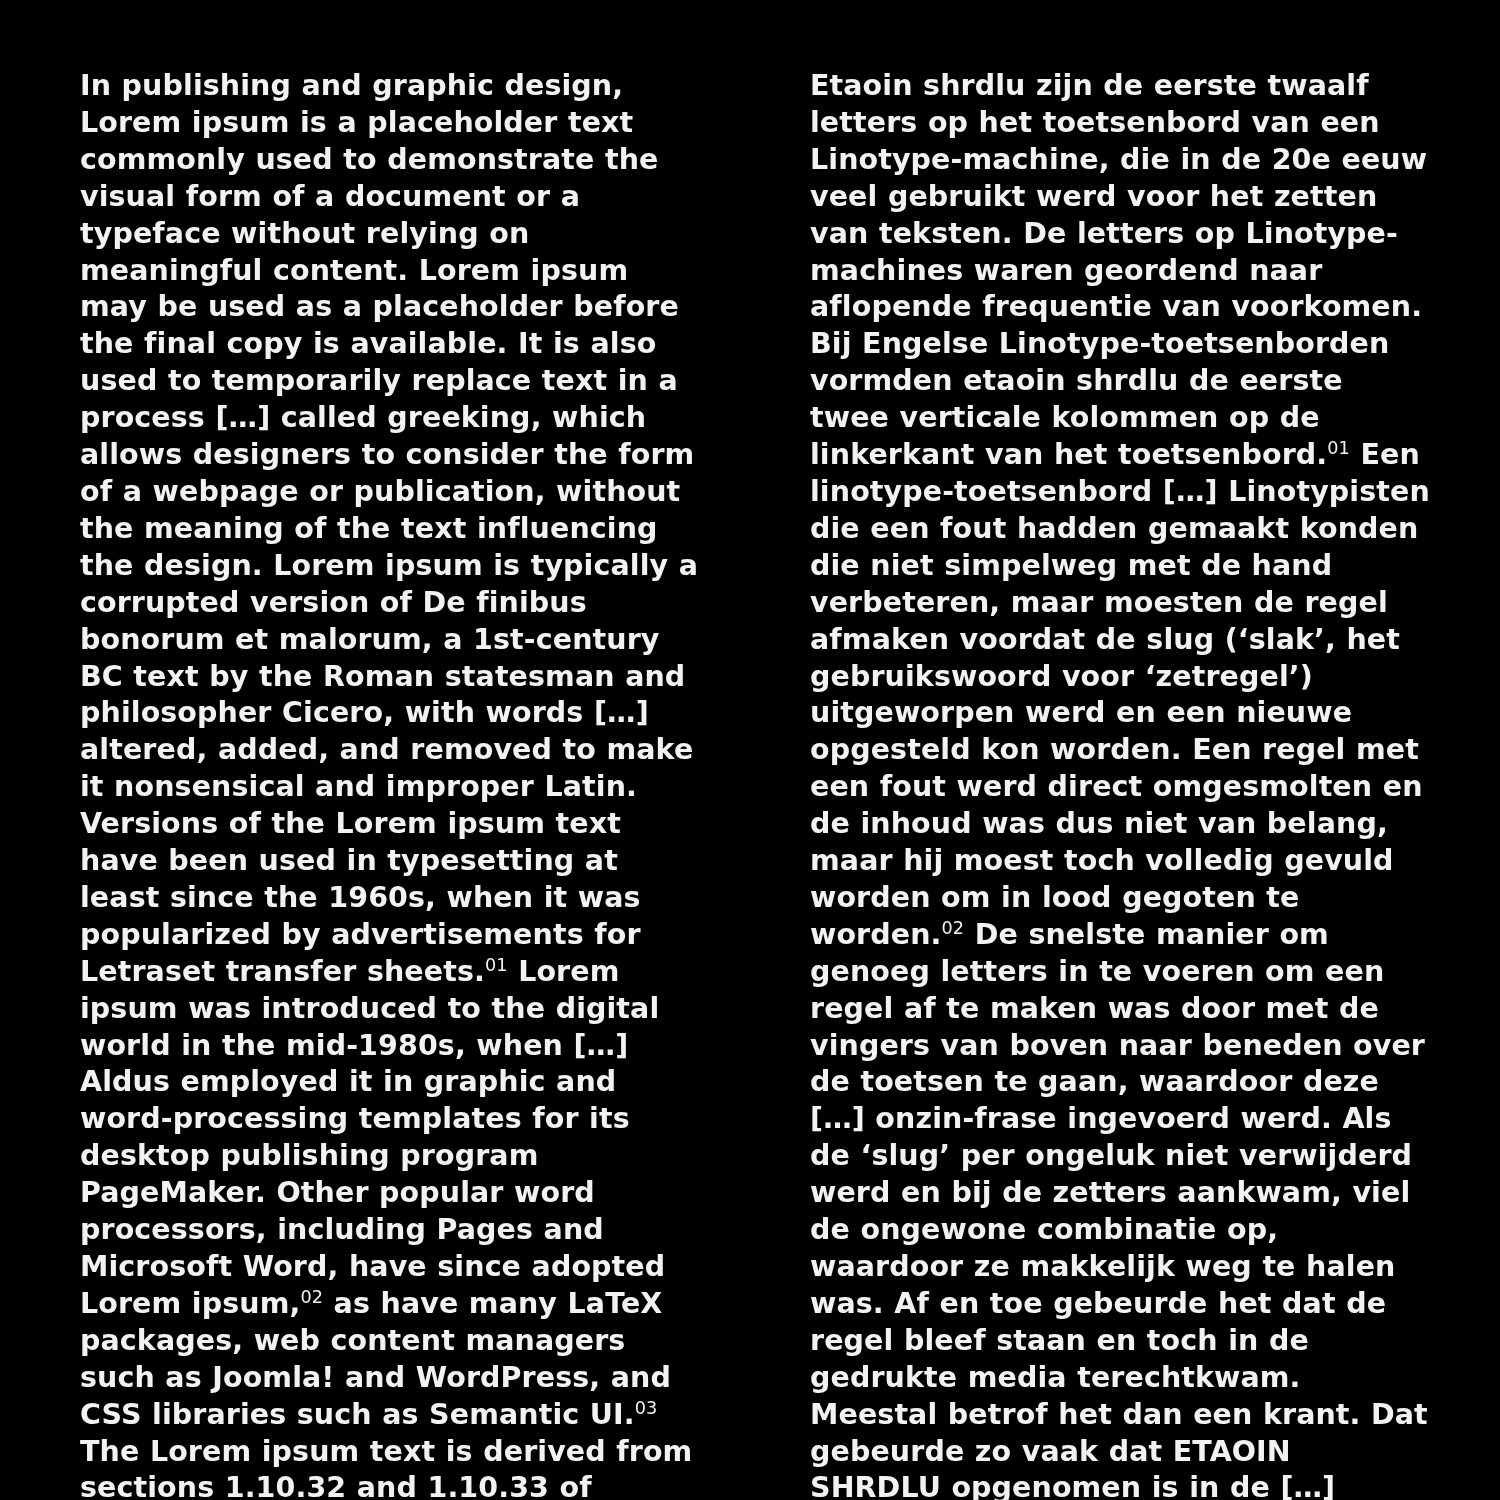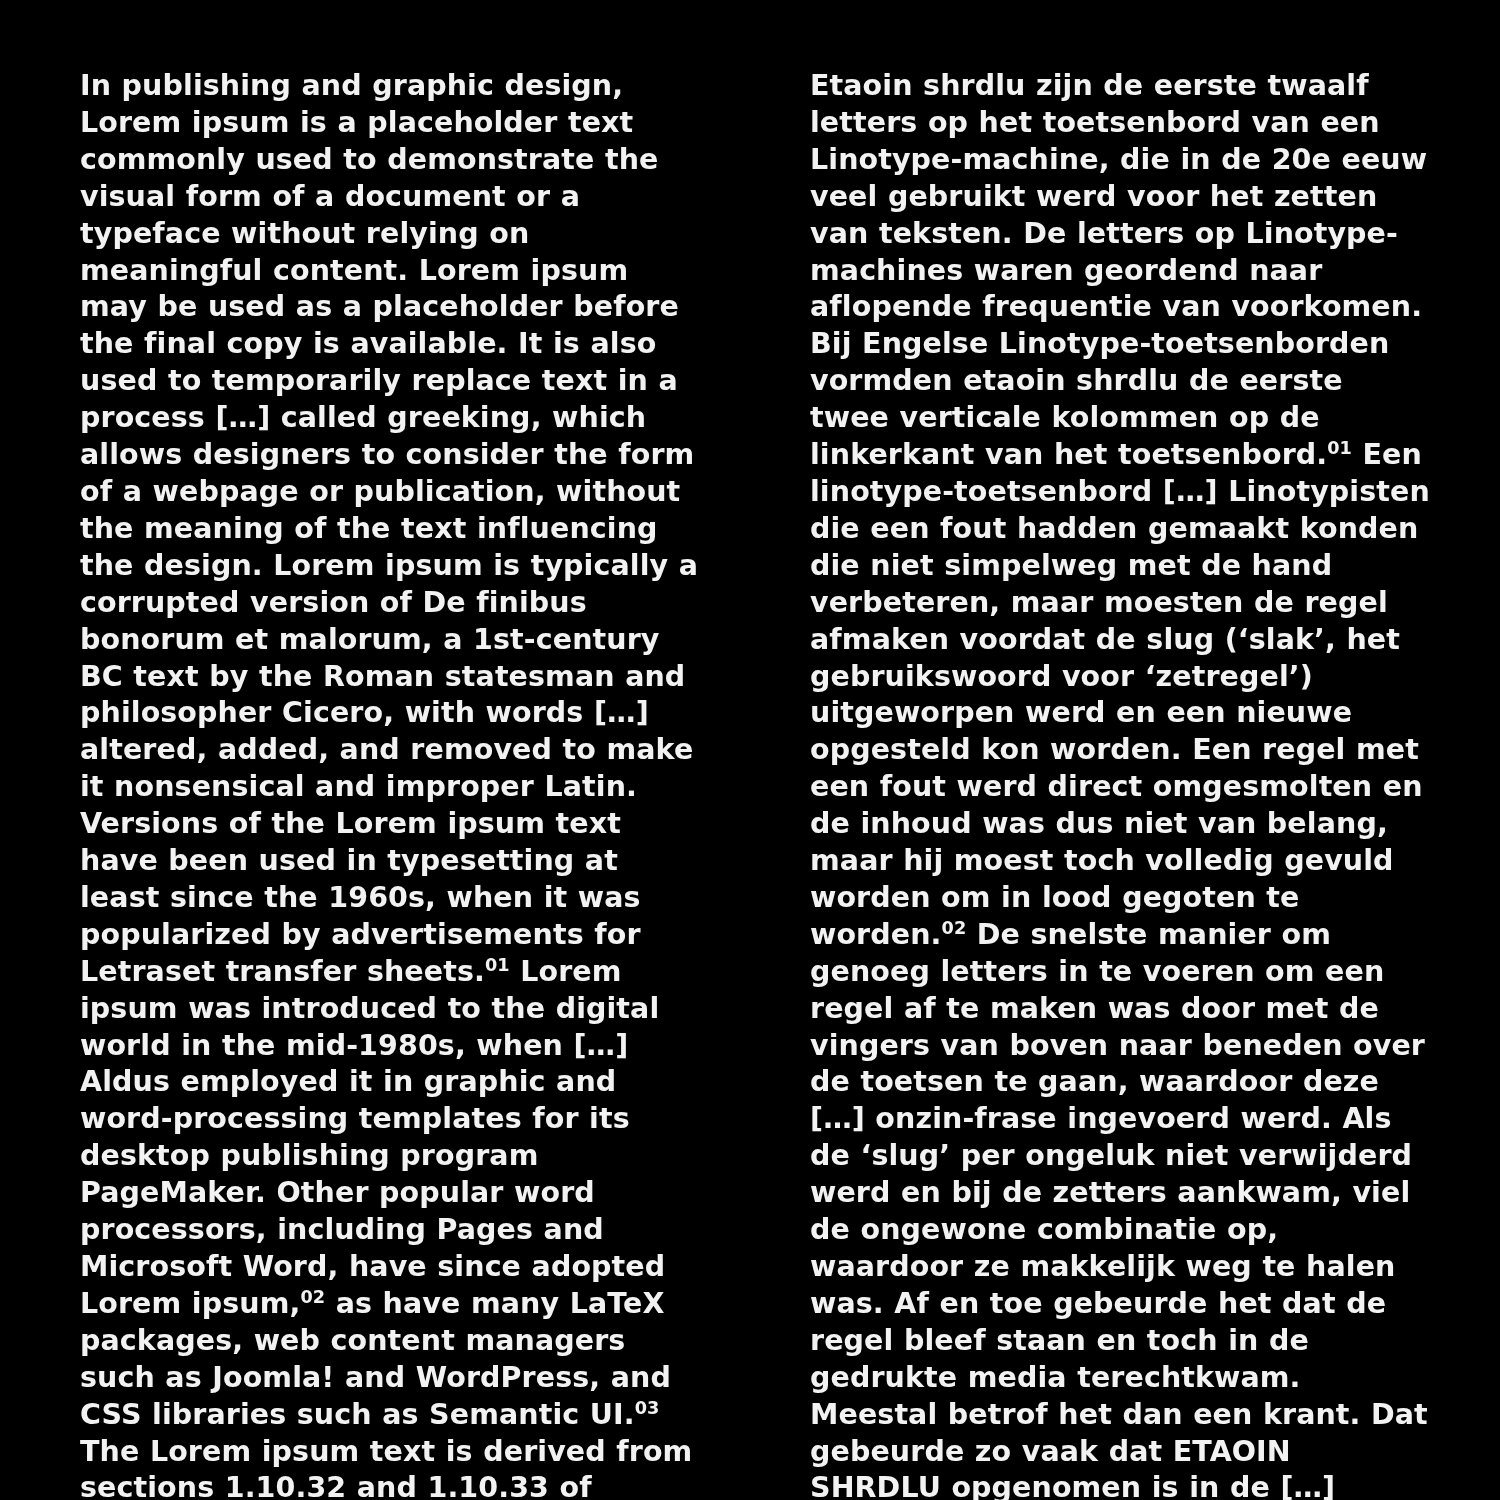--- a/index.html
+++ b/index.html
@@ -35,21 +35,21 @@
     font-weight: 600;
     letter-spacing: 0.1px;
     margin: 0;
     text-align: left;
     word-spacing: 0.5px;
   }
   sup {
     font-size: 0.62em;
     vertical-align: super;
     line-height: 0;
-    font-weight: 700;
+    font-weight: 400;
   }
 </style>
 </head>
 <body>
 
 <div class="page">
   <div class="columns">
     <div class="col">
       <p class="body-text">In publishing and graphic design, Lorem ipsum is a placeholder text commonly used to demonstrate the visual form of a document or a typeface without relying on meaningful content. Lorem ipsum may be used as a placeholder before the final copy is available. It is also used to temporarily replace text in a process […] called greeking, which allows designers to consider the form of a webpage or publication, without the meaning of the text influencing the design. Lorem ipsum is typically a corrupted version of De finibus bonorum et malorum, a 1st-century BC text by the Roman statesman and philosopher Cicero, with words […] altered, added, and removed to make it nonsensical and improper Latin. Versions of the Lorem ipsum text have been used in typesetting at least since the 1960s, when it was popularized by advertisements for Letraset transfer sheets.<sup>01</sup> Lorem ipsum was introduced to the digital world in the mid-1980s, when […] Aldus employed it in graphic and word-processing templates for its desktop publishing program PageMaker. Other popular word processors, including Pages and Microsoft Word, have since adopted Lorem ipsum,<sup>02</sup> as have many LaTeX packages, web content managers such as Joomla! and WordPress, and CSS libraries such as Semantic UI.<sup>03</sup> The Lorem ipsum text is derived from sections 1.10.32 and 1.10.33 of Cicero’s ‘De finibus bonorum et malorum’. The physical source may have been the 1914 Loeb Classical Library edition of […] De finibus, where the Latin text, presented on the left-hand (even) pages, breaks off on page 34 with “Neque porro quisquam est qui do-” and continues</p>
     </div>

